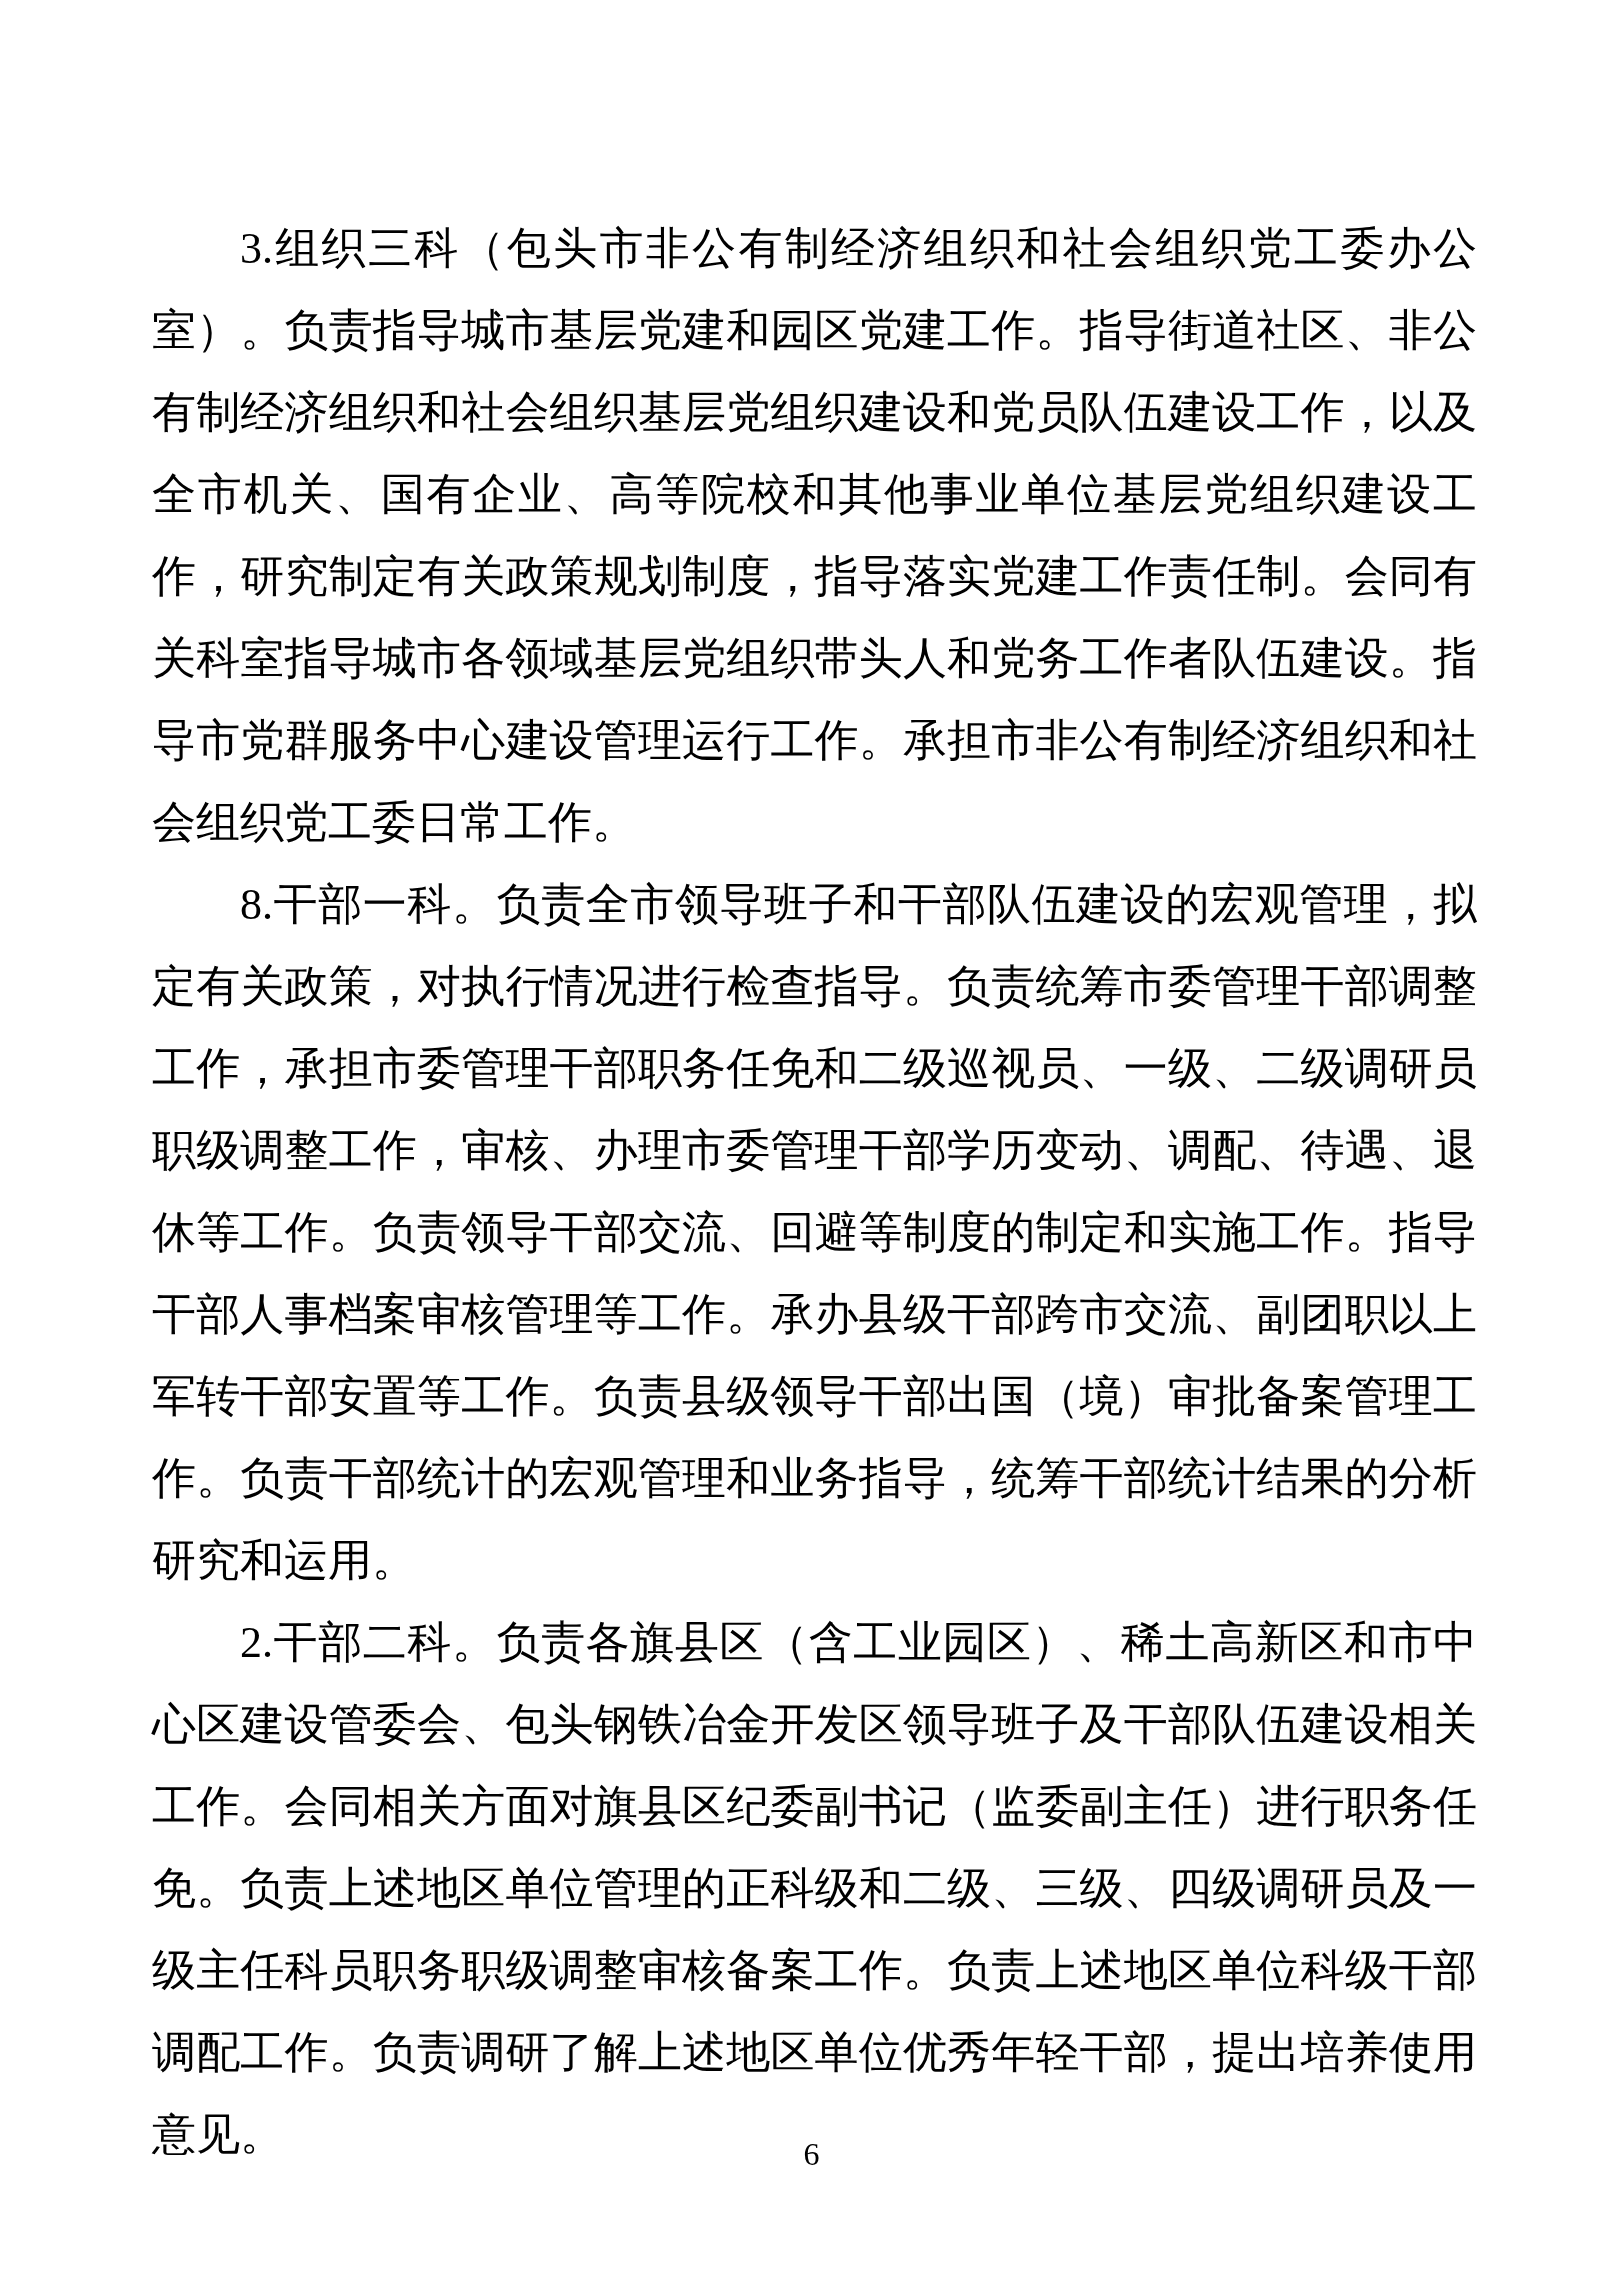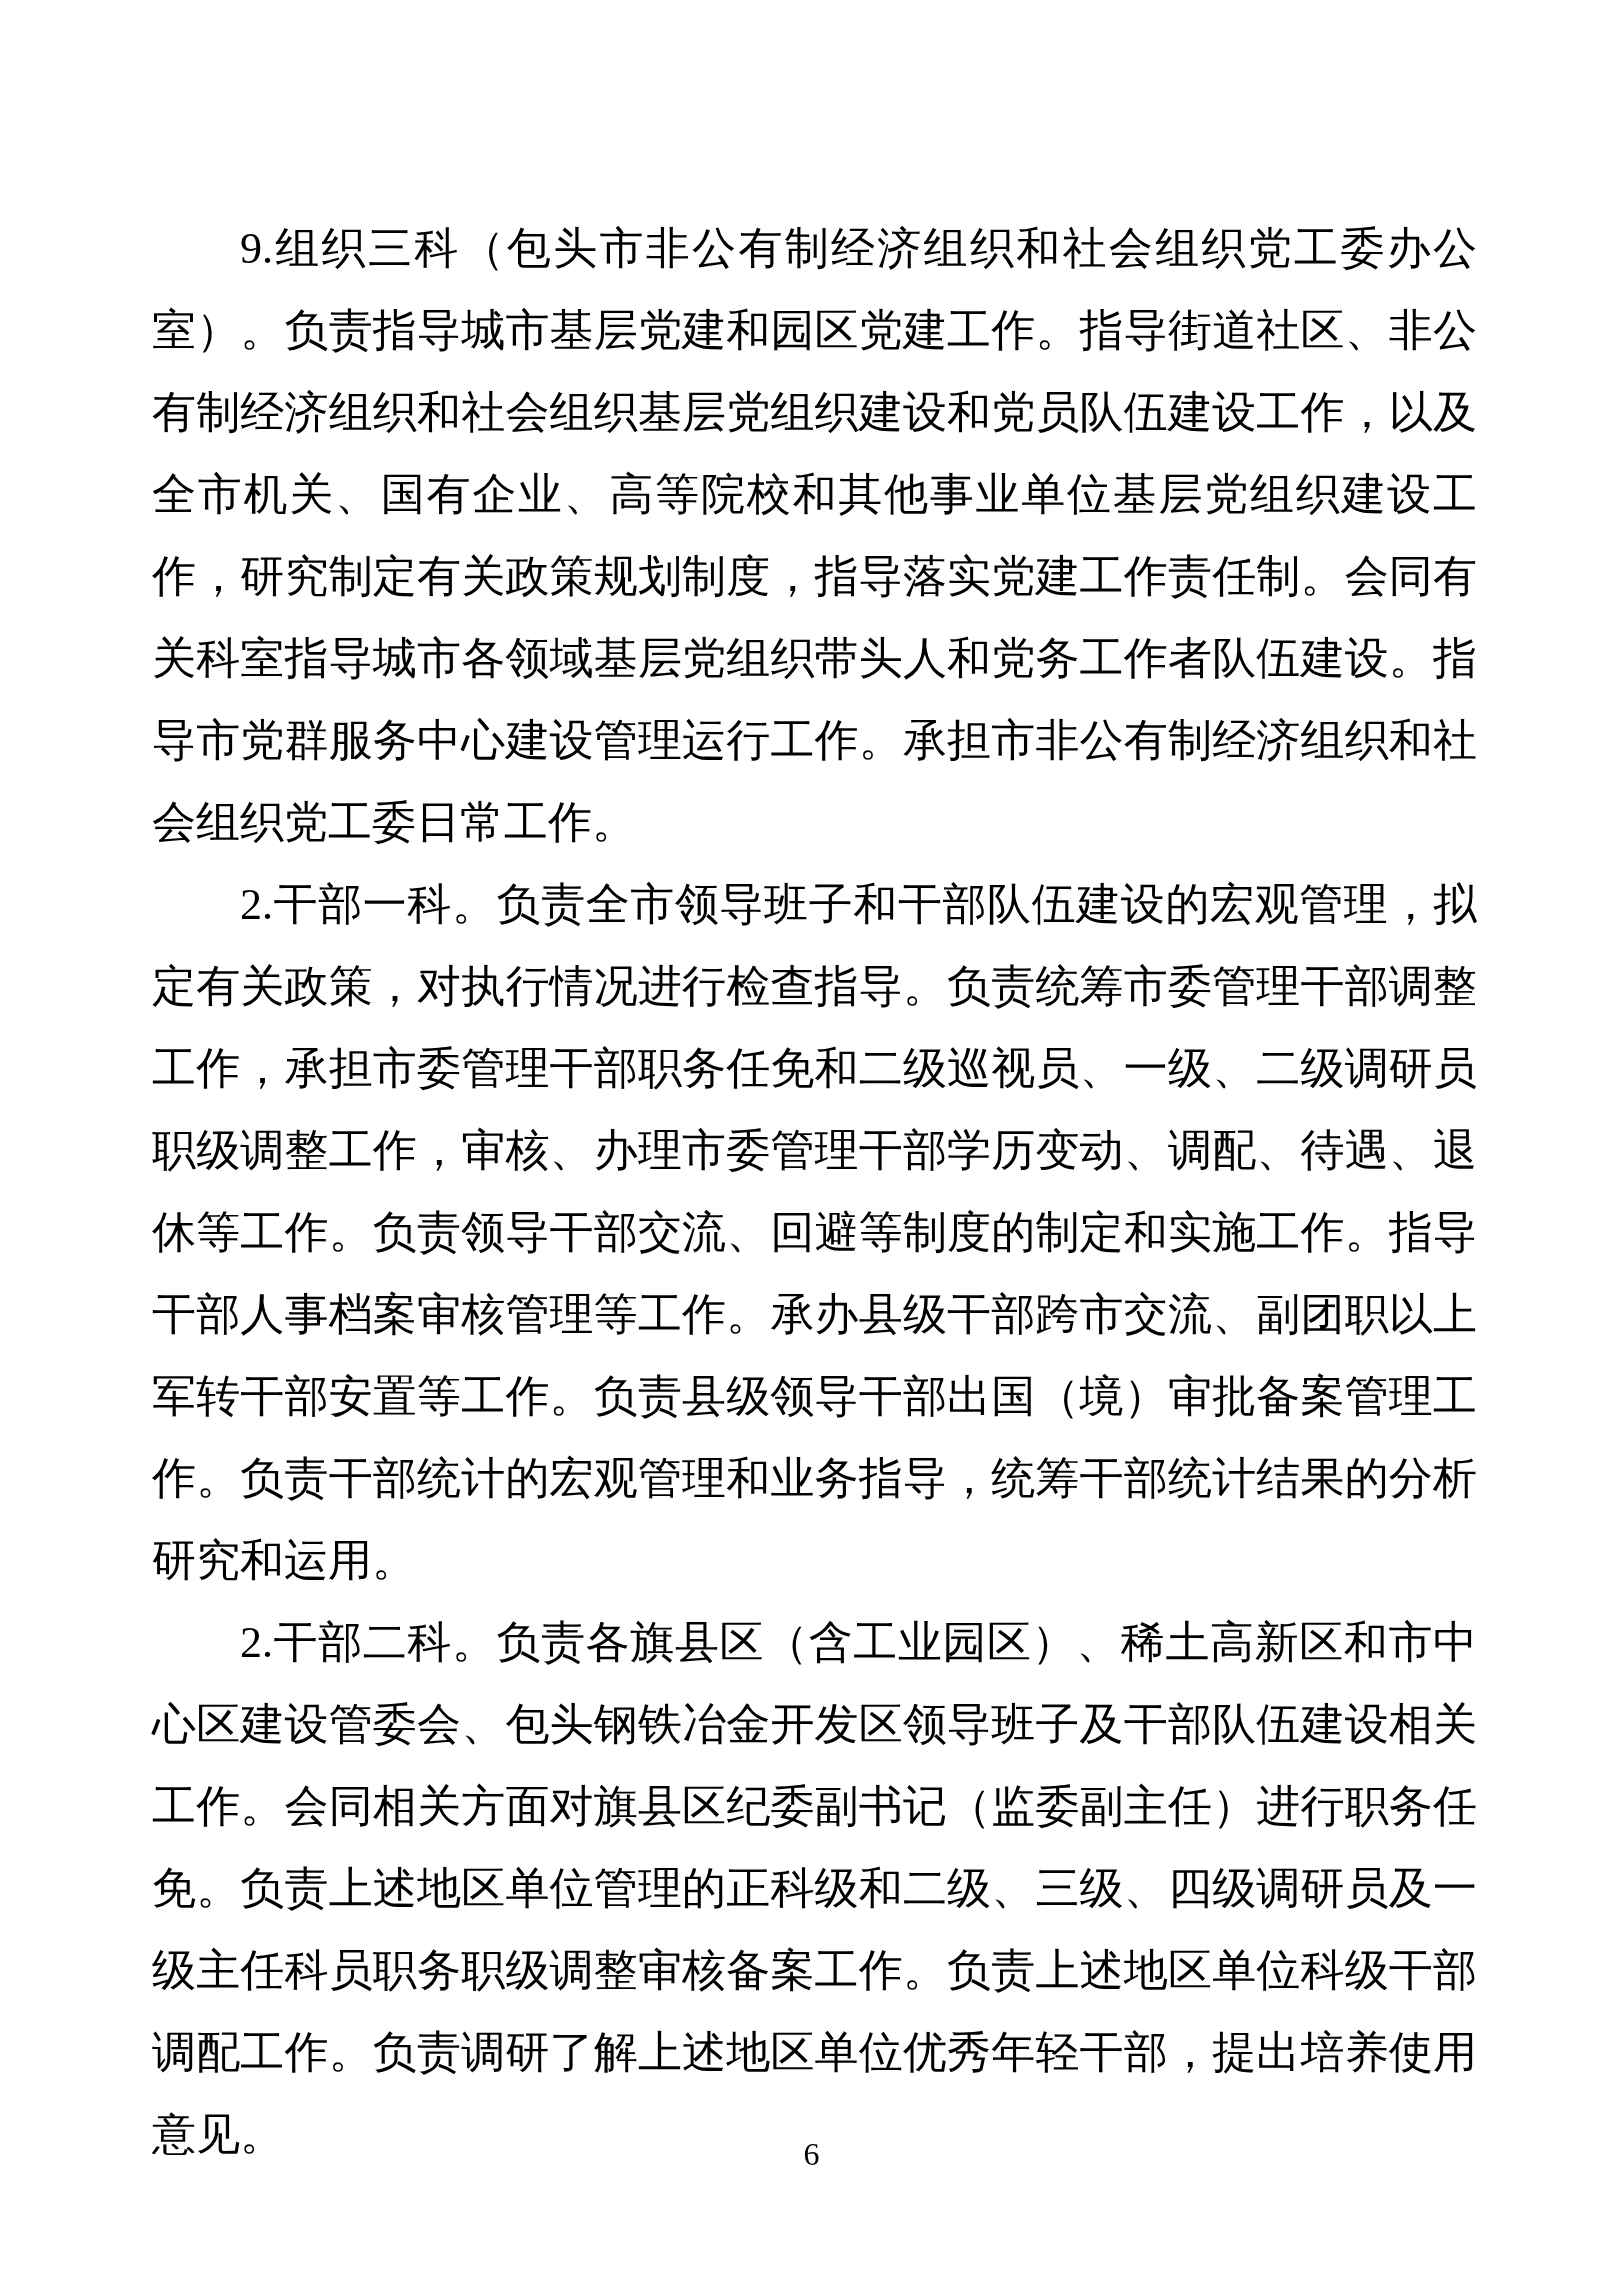--- a/index.html
+++ b/index.html
@@ -42,19 +42,19 @@
     font-size: 32px;
     line-height: 32px;
     color: #000000;
   }
 </style>
 </head>
 <body>
 
 <div class="page">
   <div class="body-text">
-    <p>9.组织三科（包头市非公有制经济组织和社会组织党工委办公室）。负责指导城市基层党建和园区党建工作。指导街道社区、非公有制经济组织和社会组织基层党组织建设和党员队伍建设工作，以及全市机关、国有企业、高等院校和其他事业单位基层党组织建设工作，研究制定有关政策规划制度，指导落实党建工作责任制。会同有关科室指导城市各领域基层党组织带头人和党务工作者队伍建设。指导市党群服务中心建设管理运行工作。承担市非公有制经济组织和社会组织党工委日常工作。</p>
-    <p>2.干部一科。负责全市领导班子和干部队伍建设的宏观管理，拟定有关政策，对执行情况进行检查指导。负责统筹市委管理干部调整工作，承担市委管理干部职务任免和二级巡视员、一级、二级调研员职级调整工作，审核、办理市委管理干部学历变动、调配、待遇、退休等工作。负责领导干部交流、回避等制度的制定和实施工作。指导干部人事档案审核管理等工作。承办县级干部跨市交流、副团职以上军转干部安置等工作。负责县级领导干部出国（境）审批备案管理工作。负责干部统计的宏观管理和业务指导，统筹干部统计结果的分析研究和运用。</p>
+    <p>3.组织三科（包头市非公有制经济组织和社会组织党工委办公室）。负责指导城市基层党建和园区党建工作。指导街道社区、非公有制经济组织和社会组织基层党组织建设和党员队伍建设工作，以及全市机关、国有企业、高等院校和其他事业单位基层党组织建设工作，研究制定有关政策规划制度，指导落实党建工作责任制。会同有关科室指导城市各领域基层党组织带头人和党务工作者队伍建设。指导市党群服务中心建设管理运行工作。承担市非公有制经济组织和社会组织党工委日常工作。</p>
+    <p>8.干部一科。负责全市领导班子和干部队伍建设的宏观管理，拟定有关政策，对执行情况进行检查指导。负责统筹市委管理干部调整工作，承担市委管理干部职务任免和二级巡视员、一级、二级调研员职级调整工作，审核、办理市委管理干部学历变动、调配、待遇、退休等工作。负责领导干部交流、回避等制度的制定和实施工作。指导干部人事档案审核管理等工作。承办县级干部跨市交流、副团职以上军转干部安置等工作。负责县级领导干部出国（境）审批备案管理工作。负责干部统计的宏观管理和业务指导，统筹干部统计结果的分析研究和运用。</p>
     <p>2.干部二科。负责各旗县区（含工业园区）、稀土高新区和市中心区建设管委会、包头钢铁冶金开发区领导班子及干部队伍建设相关工作。会同相关方面对旗县区纪委副书记（监委副主任）进行职务任免。负责上述地区单位管理的正科级和二级、三级、四级调研员及一级主任科员职务职级调整审核备案工作。负责上述地区单位科级干部调配工作。负责调研了解上述地区单位优秀年轻干部，提出培养使用意见。</p>
   </div>
   <div class="page-number">6</div>
 </div>
 
 
 </body></html>

